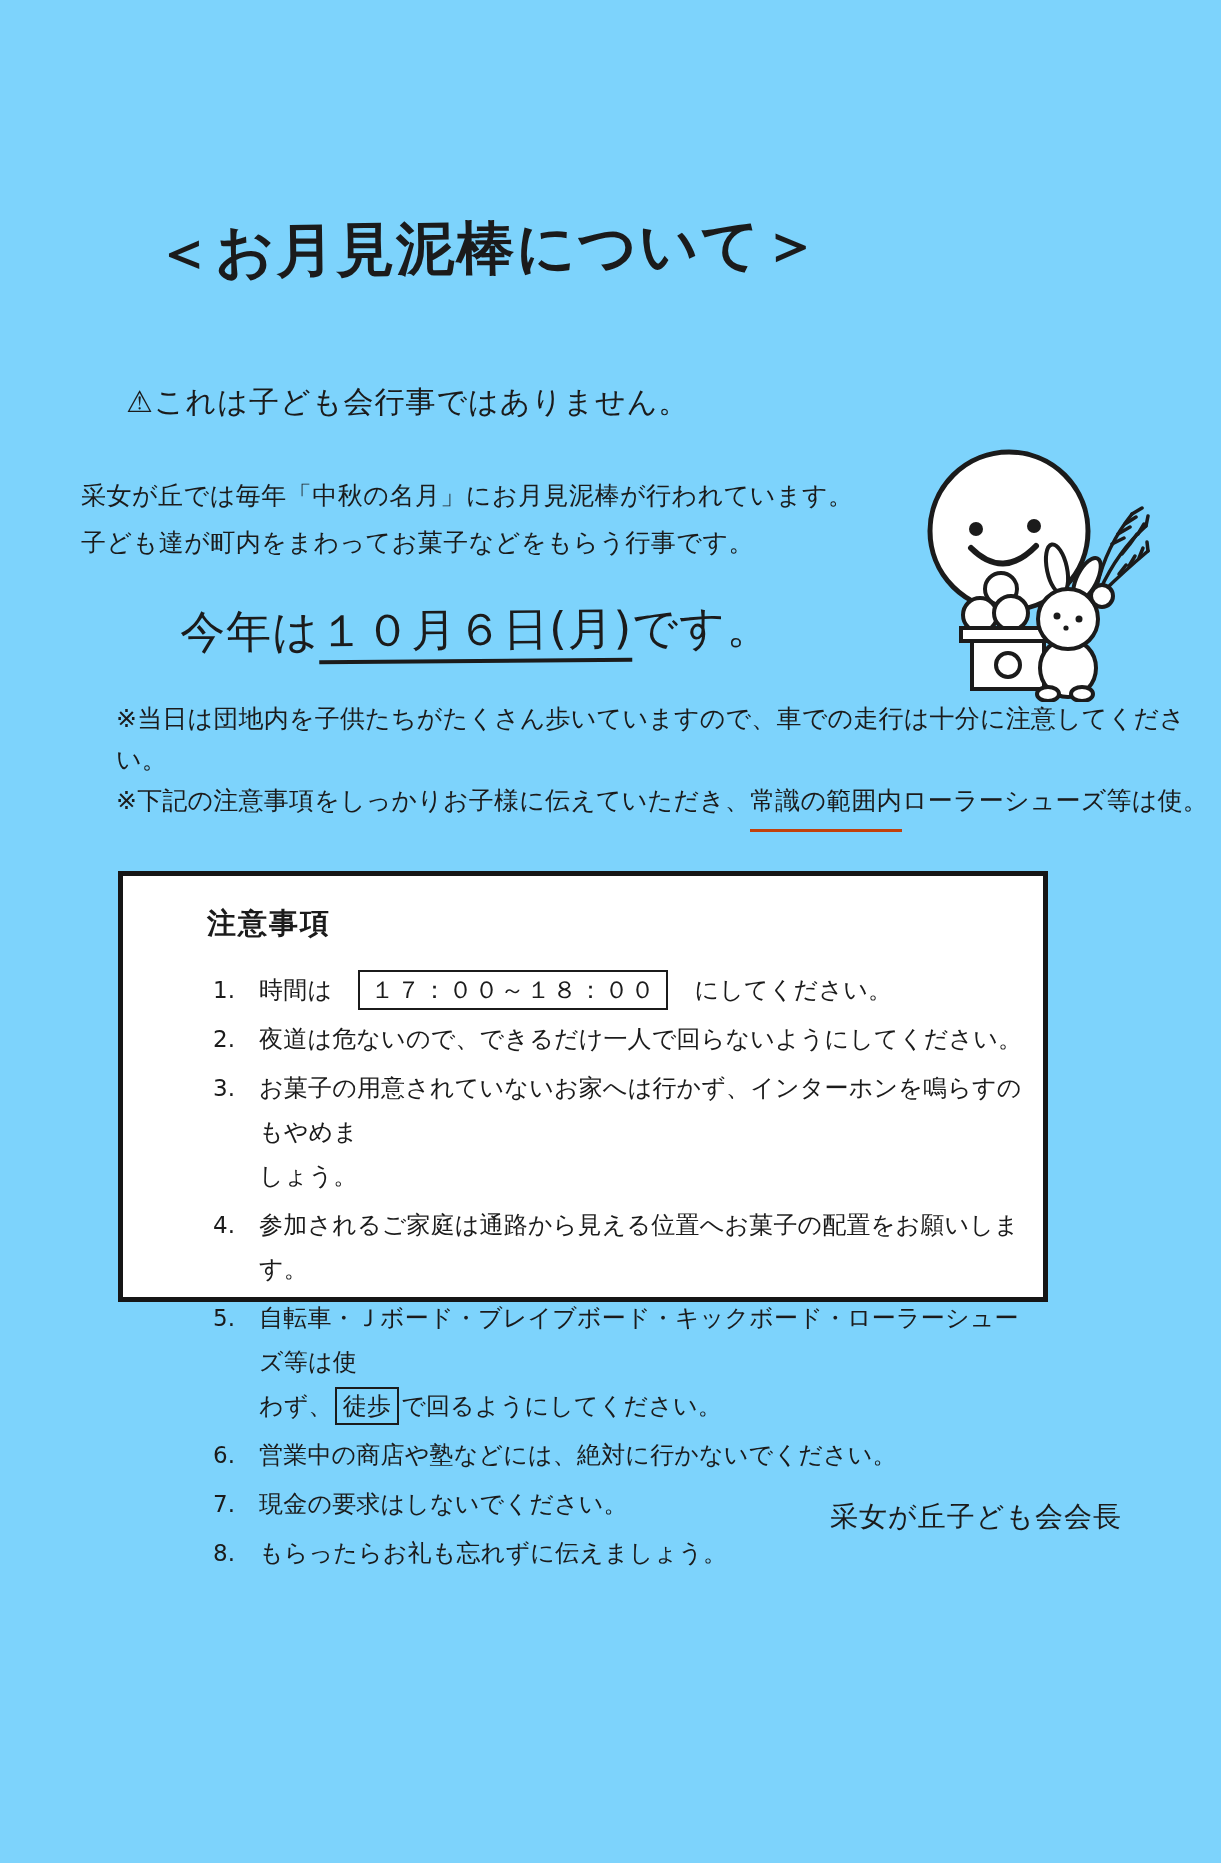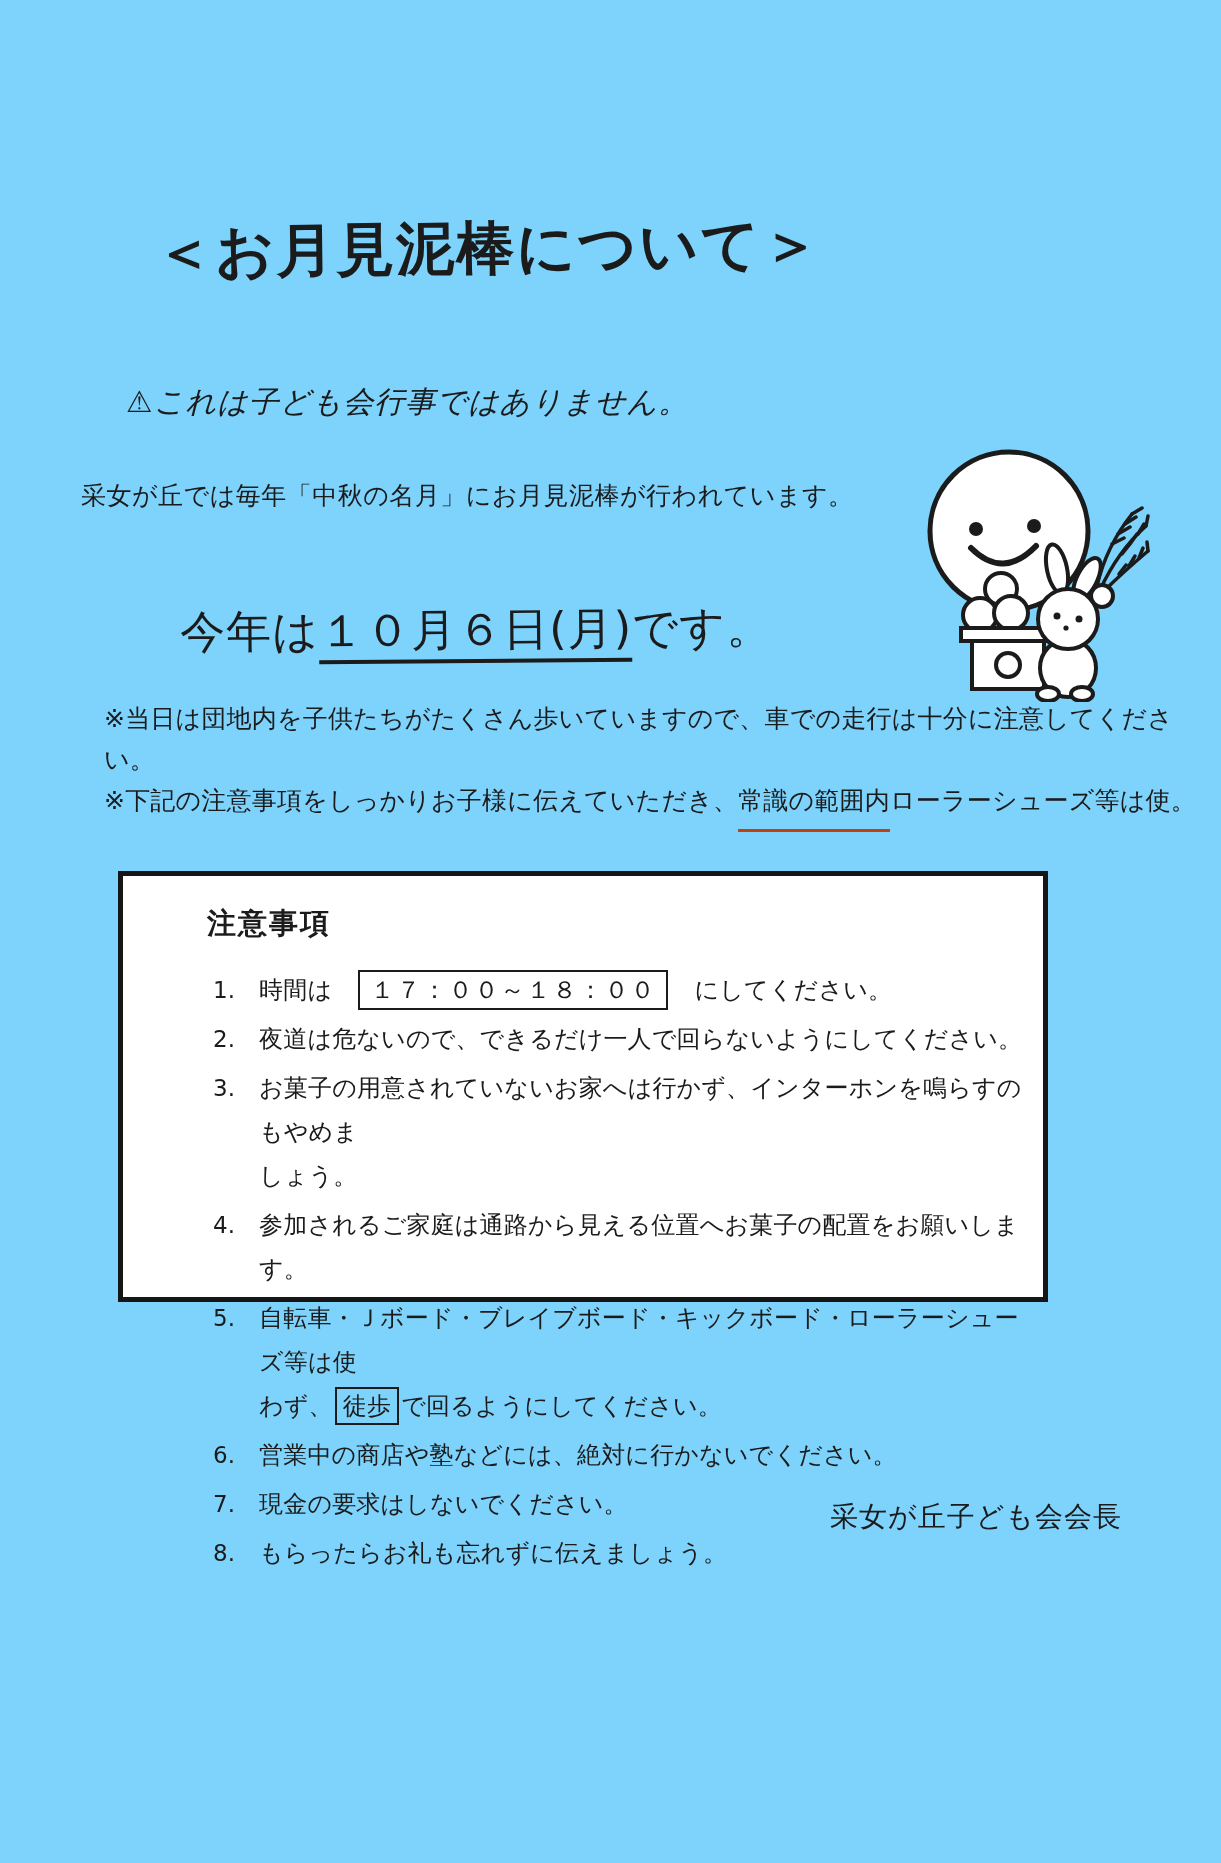--- a/index.html
+++ b/index.html
@@ -15,38 +15,37 @@
   .doc-title{
     position:absolute;left:155px;top:210px;
     font-size:58px;font-weight:bold;letter-spacing:2px;
     transform:rotate(-0.7deg);
     white-space:nowrap;
   }
   .warning-line{
     position:absolute;left:126px;top:382px;
     font-size:30px;letter-spacing:1px;
     white-space:nowrap;
-    font-style:italic;
   }
   .intro-para{
     position:absolute;left:81px;top:472px;
     font-size:25px;line-height:47px;letter-spacing:0.5px;
   }
   .date-line{
     position:absolute;left:180px;top:600px;
     font-size:45px;letter-spacing:1px;
     transform:rotate(-0.5deg);
     white-space:nowrap;
   }
   .date-underline{
     border-bottom:4px solid #1b1b1b;
     padding-bottom:3px;
   }
   .notes{
-    position:absolute;left:104px;top:698px;
+    position:absolute;left:116px;top:698px;
     font-size:25px;line-height:41px;letter-spacing:0.2px;
   }
   .u{
     border-bottom:3px solid #c2410c;
     padding-bottom:14px;
   }
   .notice-box{
     position:absolute;left:118px;top:871px;
     width:930px;height:431px;
     border:5px solid #161616;
@@ -88,20 +87,21 @@
 <body>
 
 <div class="page">
 
   <div class="doc-title">＜お月見泥棒について＞</div>
 
   <div class="warning-line">⚠これは子ども会行事ではありません。</div>
 
   <div class="intro-para">
     <div>采女が丘では毎年「中秋の名月」にお月見泥棒が行われています。</div>
+    <div>子ども達が町内をまわってお菓子などをもらう行事です。</div>
   </div>
 
   <div class="date-line">
     <span>今年は</span><span class="date-underline">１０月６日(月)</span><span>です。</span>
   </div>
 
   <div class="notes">
     <div>※当日は団地内を子供たちがたくさん歩いていますので、車での走行は十分に注意してください。</div>
     <div>
       <span>※下記の注意事項をしっかりお子様に伝えていただき、</span><span class="u">常識の範囲内</span><span>ローラーシューズ等は使。</span>

